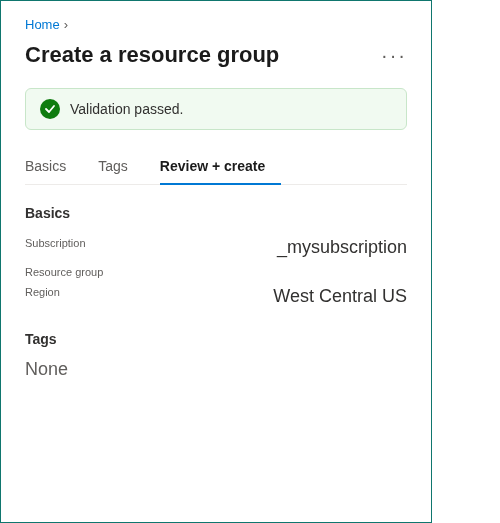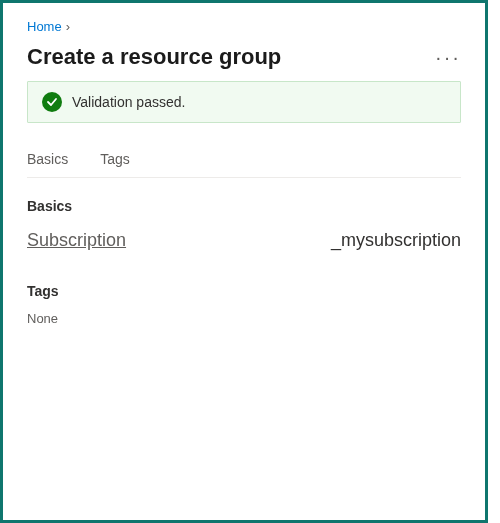--- a/index.html
+++ b/index.html
@@ -11,24 +11,24 @@
     body {
       font-family: 'Segoe UI', -apple-system, BlinkMacSystemFont, sans-serif;
       background: #ffffff;
       width: 500px;
       min-height: 523px;
       color: #323130;
       font-size: 14px;
     }
 
     .page-container {
-      width: 488px;
+      width: 432px;
       min-height: 523px;
       background: #ffffff;
-      border: 3px solid #0f766e;
+      border: 1px solid #0f766e;
       padding: 16px 24px 24px 24px;
     }
 
     .breadcrumb {
       display: flex;
       align-items: center;
       gap: 4px;
       margin-bottom: 10px;
     }
 
@@ -41,42 +41,42 @@
 
     .breadcrumb-separator {
       color: #605e5c;
       font-size: 13px;
     }
 
     .page-header {
       display: flex;
       align-items: center;
       justify-content: space-between;
-      margin-bottom: 11px;
+      margin-bottom: 20px;
       gap: 9px;
     }
 
     .page-title {
       font-size: 22px;
       font-weight: 600;
       color: #1b1b1b;
     }
 
     .more-options {
       color: #605e5c;
       font-size: 20px;
       cursor: pointer;
       letter-spacing: 2px;
       line-height: 1;
     }
 
     .validation-banner {
       background: #f1faf1;
       border: 1px solid #c8e6c9;
-      border-radius: 1px;
+      border-radius: 6px;
       padding: 10px 14px;
       display: flex;
       align-items: center;
       gap: 10px;
       margin-bottom: 20px;
     }
 
     .validation-icon {
       width: 20px;
       height: 20px;
@@ -145,38 +145,37 @@
     }
 
     .field-row {
       display: flex;
       justify-content: space-between;
       align-items: flex-start;
       padding: 4px 0;
     }
 
     .field-label {
-      font-size: 18px;
+      font-size: 11px;
       color: #605e5c;
       min-width: 140px;
-      text-decoration: underline;
     }
 
     .field-value {
       font-size: 18px;
       color: #323130;
       text-align: right;
     }
 
     .tags-section {
       margin-top: 4px;
     }
 
     .tags-none {
-      font-size: 13px;
+      font-size: 18px;
       color: #605e5c;
       margin-top: 4px;
     }
   </style>
 </head>
 <body>
 
 <div class="page-container">
 
   <div class="breadcrumb">
@@ -194,33 +193,39 @@
       <svg viewBox="0 0 12 12" fill="none" xmlns="http://www.w3.org/2000/svg">
         <polyline points="2,6 5,9 10,3" stroke="white" stroke-width="1.8" stroke-linecap="round" stroke-linejoin="round"></polyline>
       </svg>
     </div>
     <span class="validation-text">Validation passed.</span>
   </div>
 
   <div class="tabs-container">
     <div class="tab">Basics</div>
     <div class="tab">Tags</div>
+    <div class="tab active">Review + create</div>
   </div>
 
   <div class="section">
     <div class="section-title">Basics</div>
 
     <div class="field-row">
       <span class="field-label">Subscription</span>
       <span class="field-value">_mysubscription</span>
     </div>
 
     <div class="field-row">
-    </div>
-
+      <span class="field-label">Resource group</span>
+    </div>
+
+    <div class="field-row">
+      <span class="field-label">Region</span>
+      <span class="field-value">West Central US</span>
+    </div>
   </div>
 
   <div class="tags-section section">
     <div class="section-title">Tags</div>
     <div class="tags-none">None</div>
   </div>
 
 </div>
 
 </body></html>

